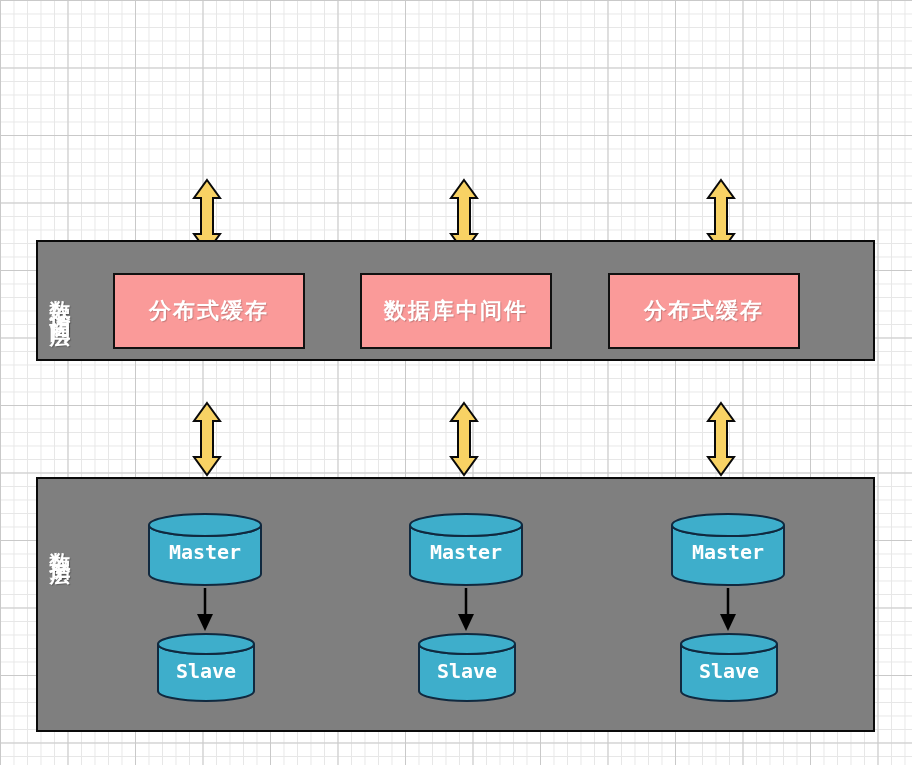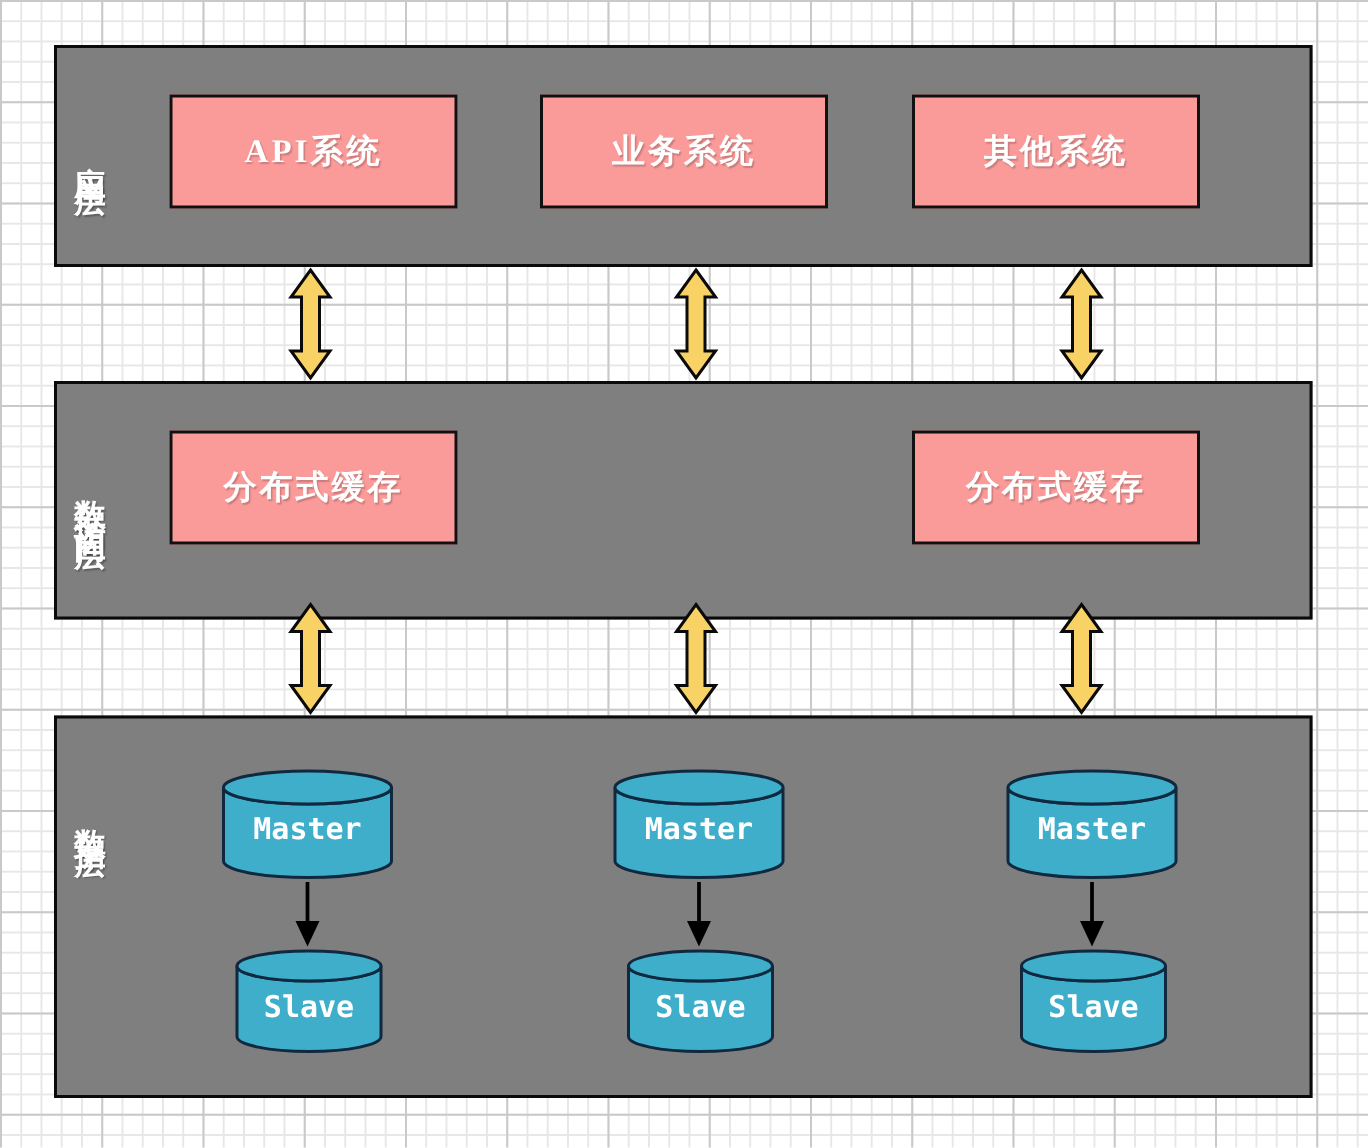--- a/index.html
+++ b/index.html
@@ -15,21 +15,21 @@
       linear-gradient(90deg, #c9c9c9 1px, transparent 1px),
       linear-gradient(#e7e7e7 1px, transparent 1px),
       linear-gradient(90deg, #e7e7e7 1px, transparent 1px);
     background-size:67.5px 67.5px,67.5px 67.5px,13.5px 13.5px,13.5px 13.5px;
   }
   .band{
     position:absolute;left:36px;width:839px;
     background:#7f7f7f;border:2px solid #0a0a0a;box-sizing:border-box;
   }
   .band1{top:30px;height:148px;}
-  .band2{top:254px;height:159px;}
+  .band2{top:240px;height:121px;}
   .band3{top:477px;height:255px;}
   .band-label{
     position:absolute;left:8px;top:0;bottom:0;
     display:flex;align-items:center;
   }
   .band3 .band-label{align-items:flex-start;padding-top:56px;}
   .band-label span{
     writing-mode:vertical-rl;text-orientation:upright;
     color:#ffffff;font-weight:bold;font-size:21px;letter-spacing:7px;
     text-shadow:1px 1px 1px rgba(0,0,0,.25);
@@ -61,51 +61,40 @@
   .m1{left:109px;top:33px;} .m2{left:370px;top:33px;} .m3{left:632px;top:33px;}
   .s1{left:118px;top:153px;} .s2{left:379px;top:153px;} .s3{left:641px;top:153px;}
   .down-arrow{position:absolute;width:18px;height:44px;top:109px;}
   .d1{left:158px;} .d2{left:419px;} .d3{left:681px;}
 </style>
 </head>
 <body>
 
 <div class="canvas">
 
-  <section class="band band1">
-    <div class="band-label">
-      <span>应用层</span>
-    </div>
-    <div class="pnode p1">
-      <span>API系统</span>
-    </div>
-    <div class="pnode p2">
-      <span>业务系统</span>
-    </div>
-    <div class="pnode p3">
-      <span>其他系统</span>
-    </div>
-  </section>
 
   <svg class="vgap-arrow row1 ga1" viewBox="0 0 36 76">
     <polygon points="18,2 31,20 24,20 24,56 31,56 18,74 5,56 12,56 12,20 5,20" fill="#f8d264" stroke="#0a0a0a" stroke-width="2"></polygon>
   </svg>
   <svg class="vgap-arrow row1 ga2" viewBox="0 0 36 76">
     <polygon points="18,2 31,20 24,20 24,56 31,56 18,74 5,56 12,56 12,20 5,20" fill="#f8d264" stroke="#0a0a0a" stroke-width="2"></polygon>
   </svg>
   <svg class="vgap-arrow row1 ga3" viewBox="0 0 36 76">
     <polygon points="18,2 31,20 24,20 24,56 31,56 18,74 5,56 12,56 12,20 5,20" fill="#f8d264" stroke="#0a0a0a" stroke-width="2"></polygon>
   </svg>
 
   <section class="band band2">
     <div class="band-label">
       <span>数据访问层</span>
     </div>
     <div class="pnode p1">
       <span>分布式缓存</span>
+    </div>
+    <div class="pnode p2">
+      <span>数据库中间件</span>
     </div>
     <div class="pnode p3">
       <span>分布式缓存</span>
     </div>
   </section>
 
   <svg class="vgap-arrow row2 ga1" viewBox="0 0 36 76">
     <polygon points="18,2 31,20 24,20 24,56 31,56 18,74 5,56 12,56 12,20 5,20" fill="#f8d264" stroke="#0a0a0a" stroke-width="2"></polygon>
   </svg>
   <svg class="vgap-arrow row2 ga2" viewBox="0 0 36 76">

